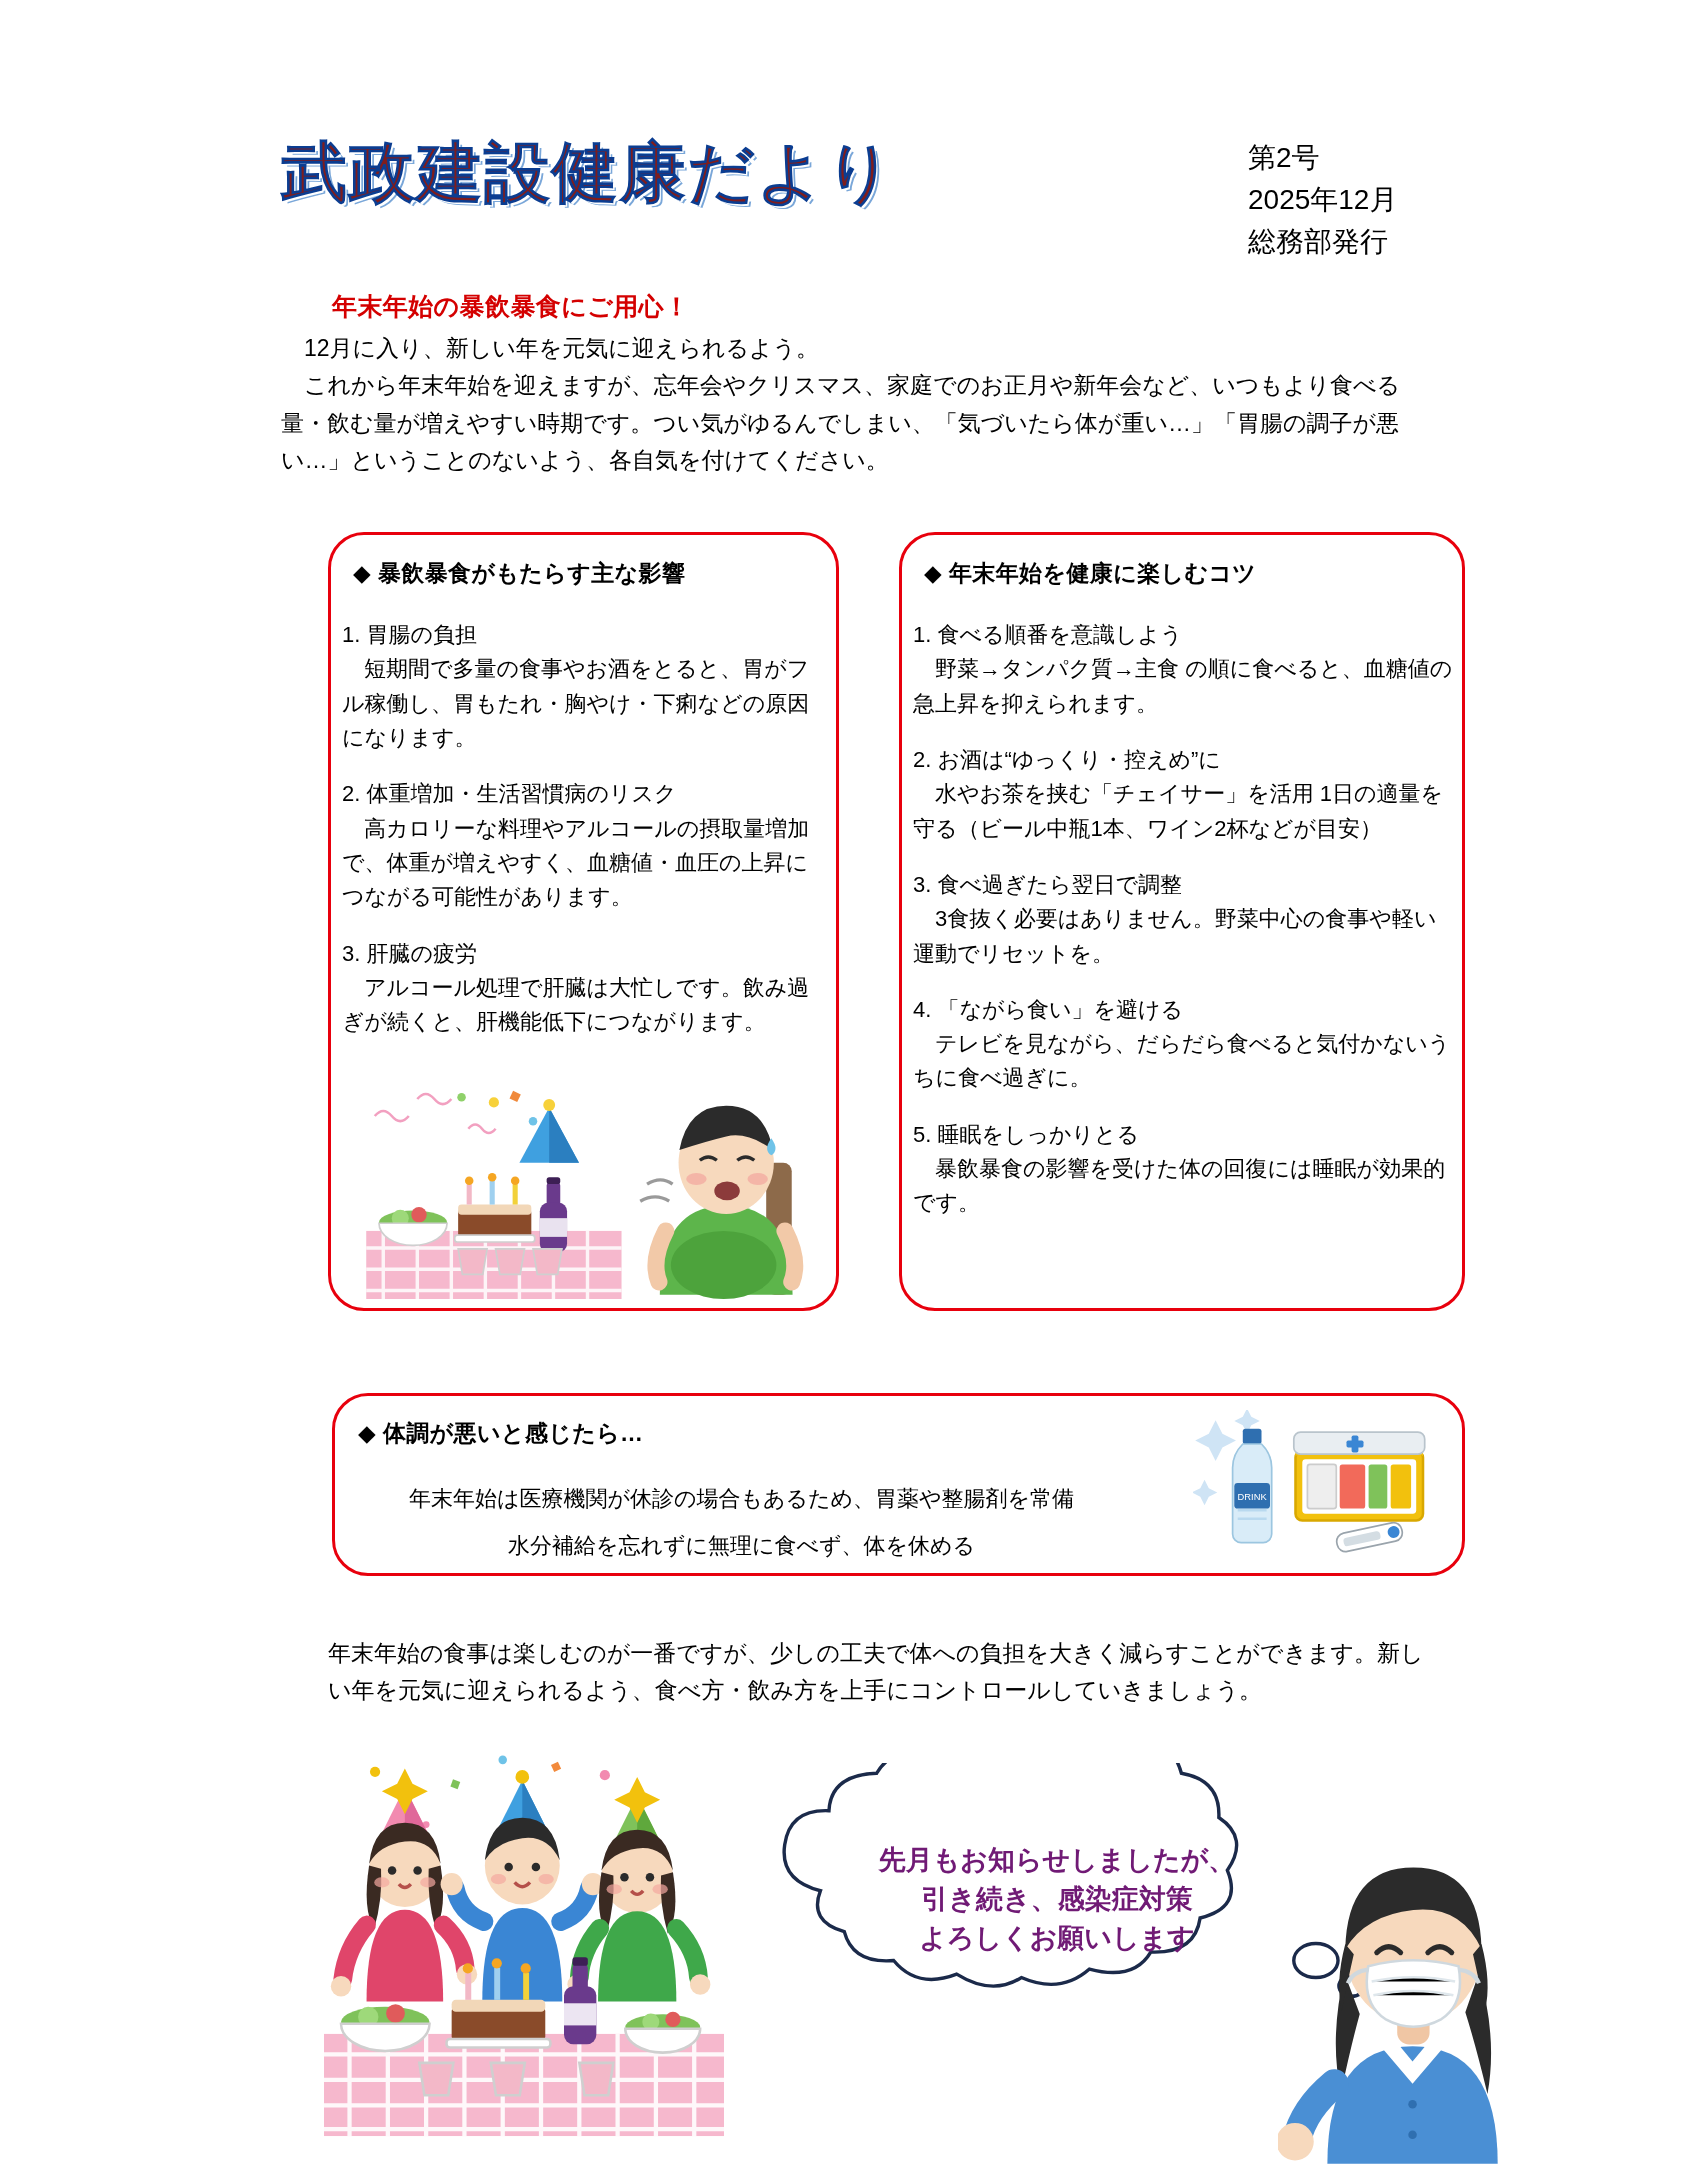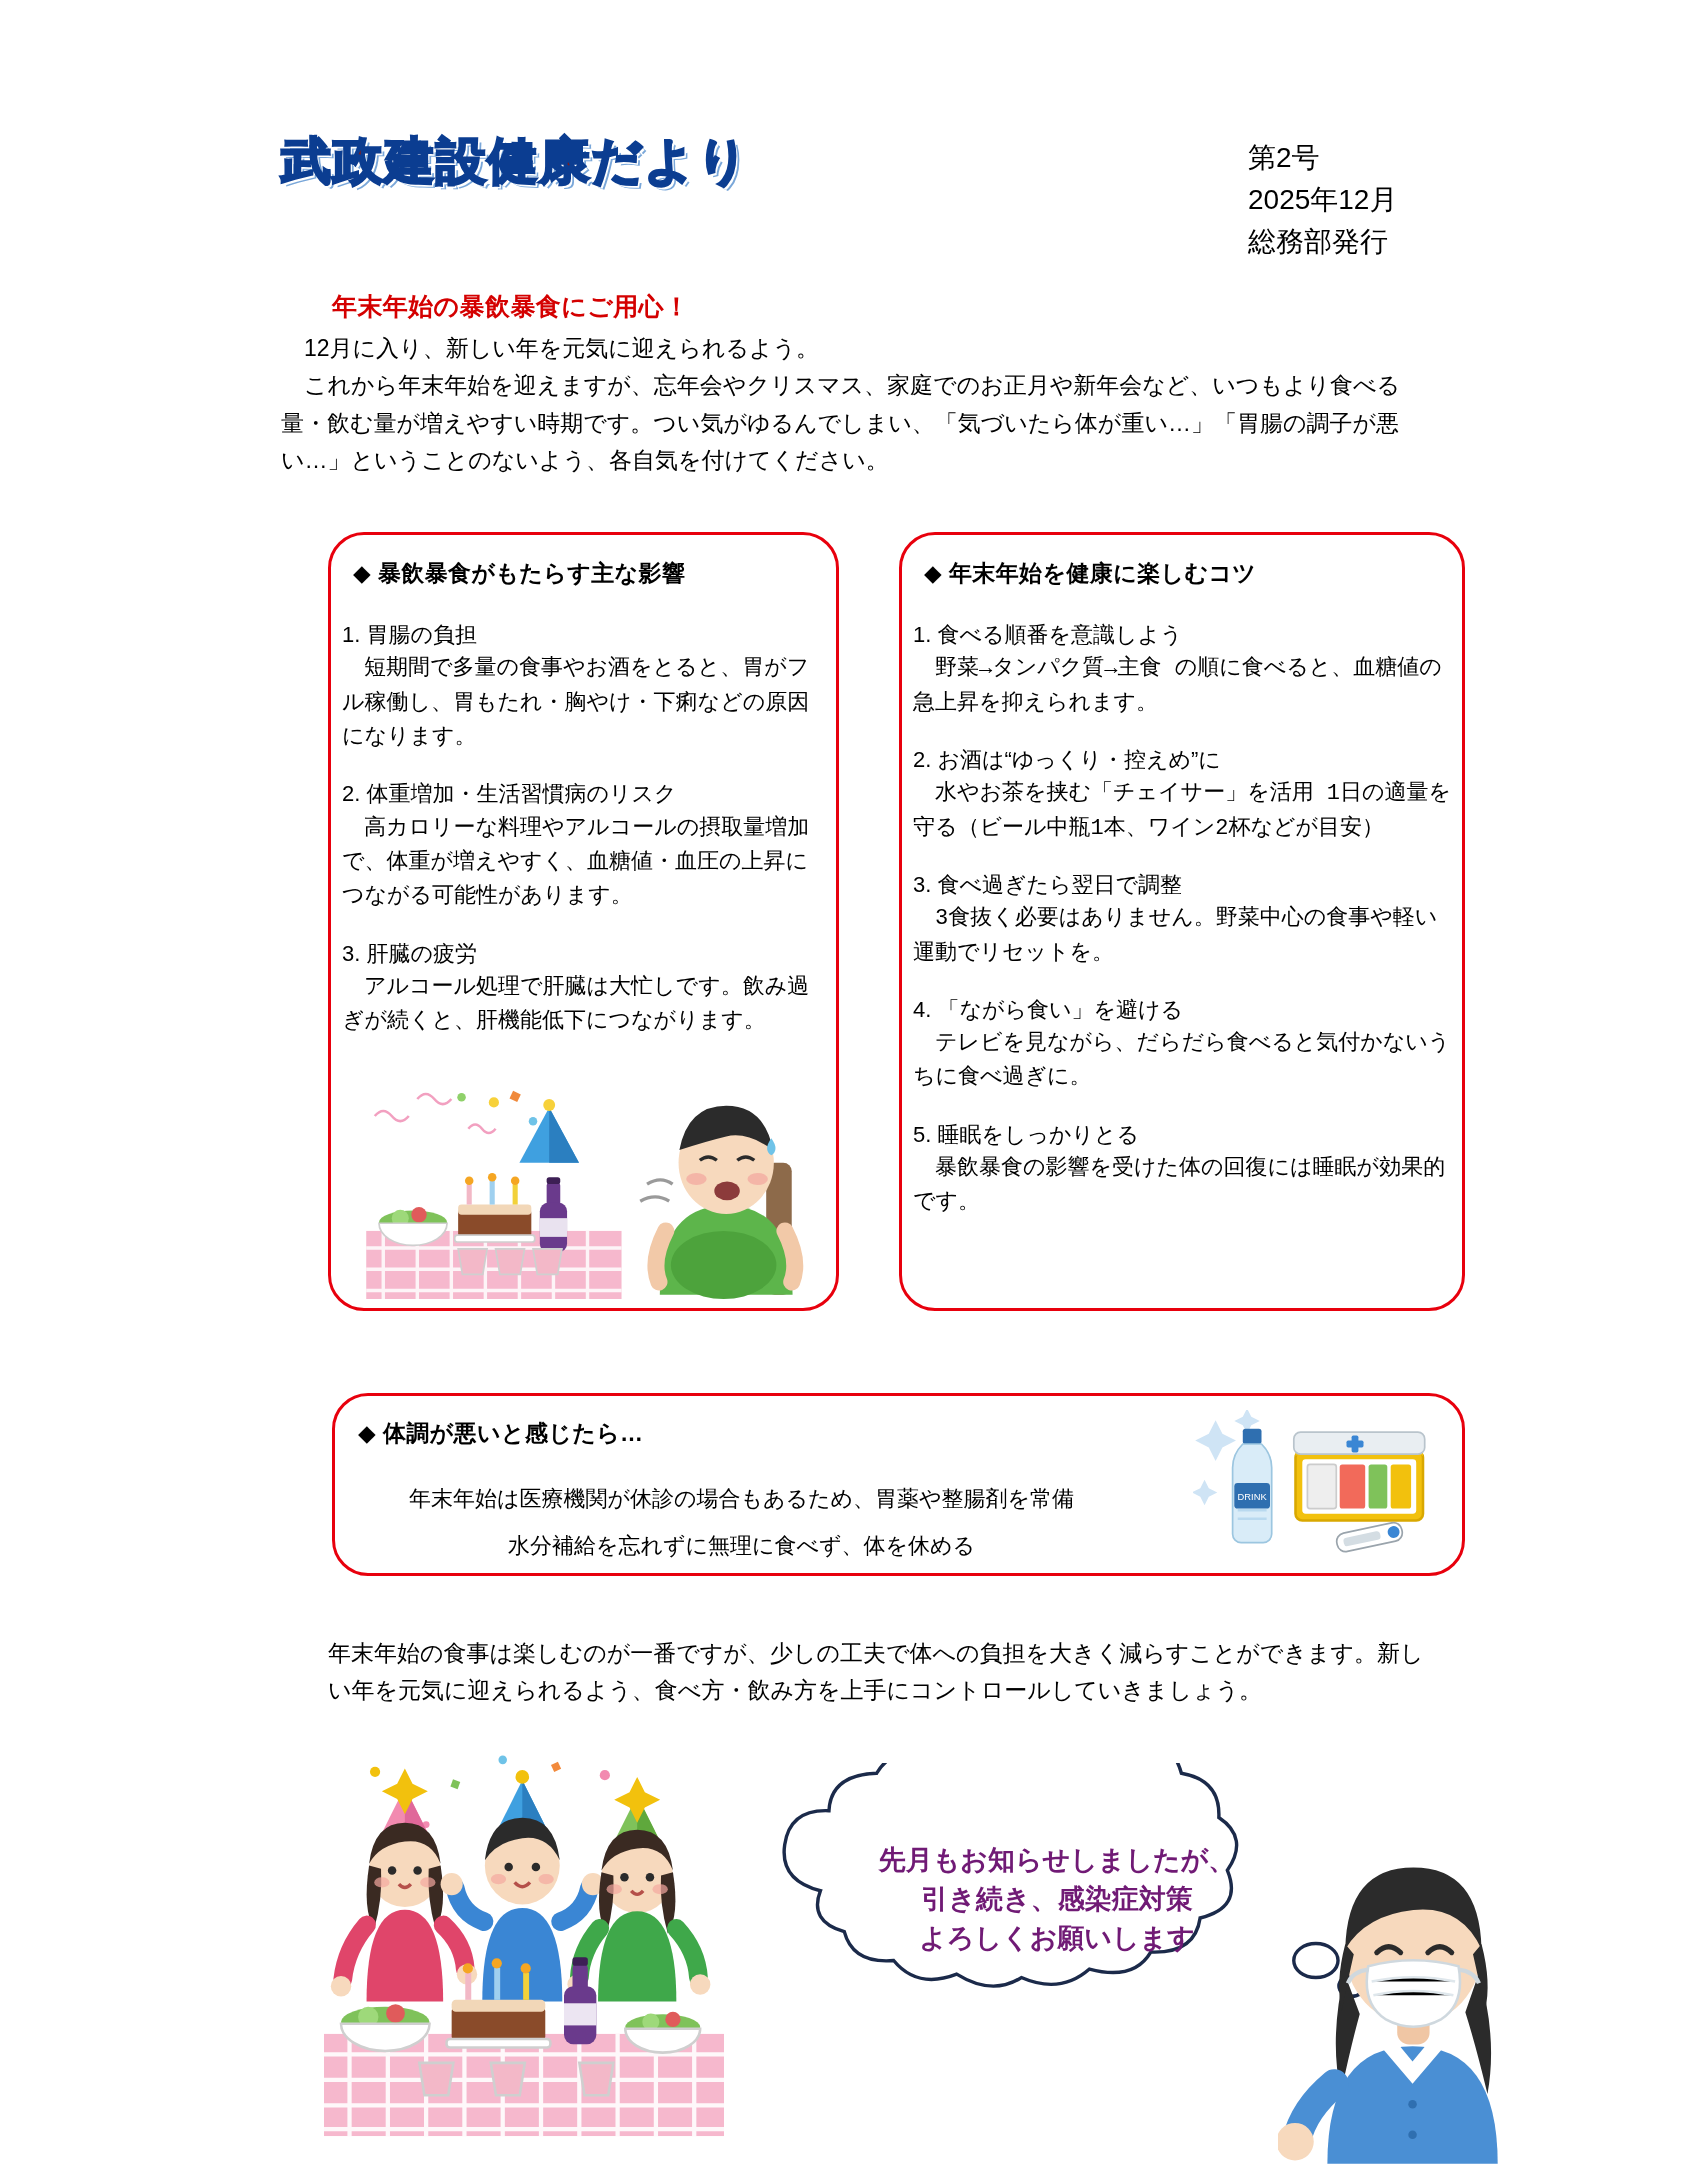--- a/index.html
+++ b/index.html
@@ -28,22 +28,22 @@
     position: absolute;
     left: 281px;
     top: 128px;
     width: 1150px;
     height: 111px;
   }
   .title {
     position: absolute;
     left: 0;
     top: 0;
-    font-size: 50px;
-    font-weight: bold;
+    font-size: 66px;
+    font-weight: normal;
     letter-spacing: 1.7px;
     color: #7f1d1d;
     -webkit-text-stroke: 2.6px #0b3d91;
     text-shadow:
        2.6px 2.6px 0 #ffffff,
        4.3px 4.3px 0 #7aa7d9;
     font-family: "DejaVu Sans", sans-serif;
     white-space: nowrap;
   }
   .issue-block {
@@ -104,21 +104,21 @@
     position: absolute;
     font-size: 22px;
     line-height: 1.56;
     color: #000;
   }
   .bl-list { left: 342px;  top: 618px; width: 486px; }
   .br-list { left: 913px; top: 618px; width: 545px; }
 
   .li { margin: 0 0 22px 0; }
   .li .num { display: inline; }
-  .li .sub { display: block; font-family: Liberation Mono, monospace; }
+  .li .sub { display: block; }
   .sub-in { text-indent: 22px; }
 
   .bb-body {
     position: absolute;
     left: 358px;
     top: 1469px;
     width: 767px;
     font-size: 22px;
     line-height: 1.6;
   }

